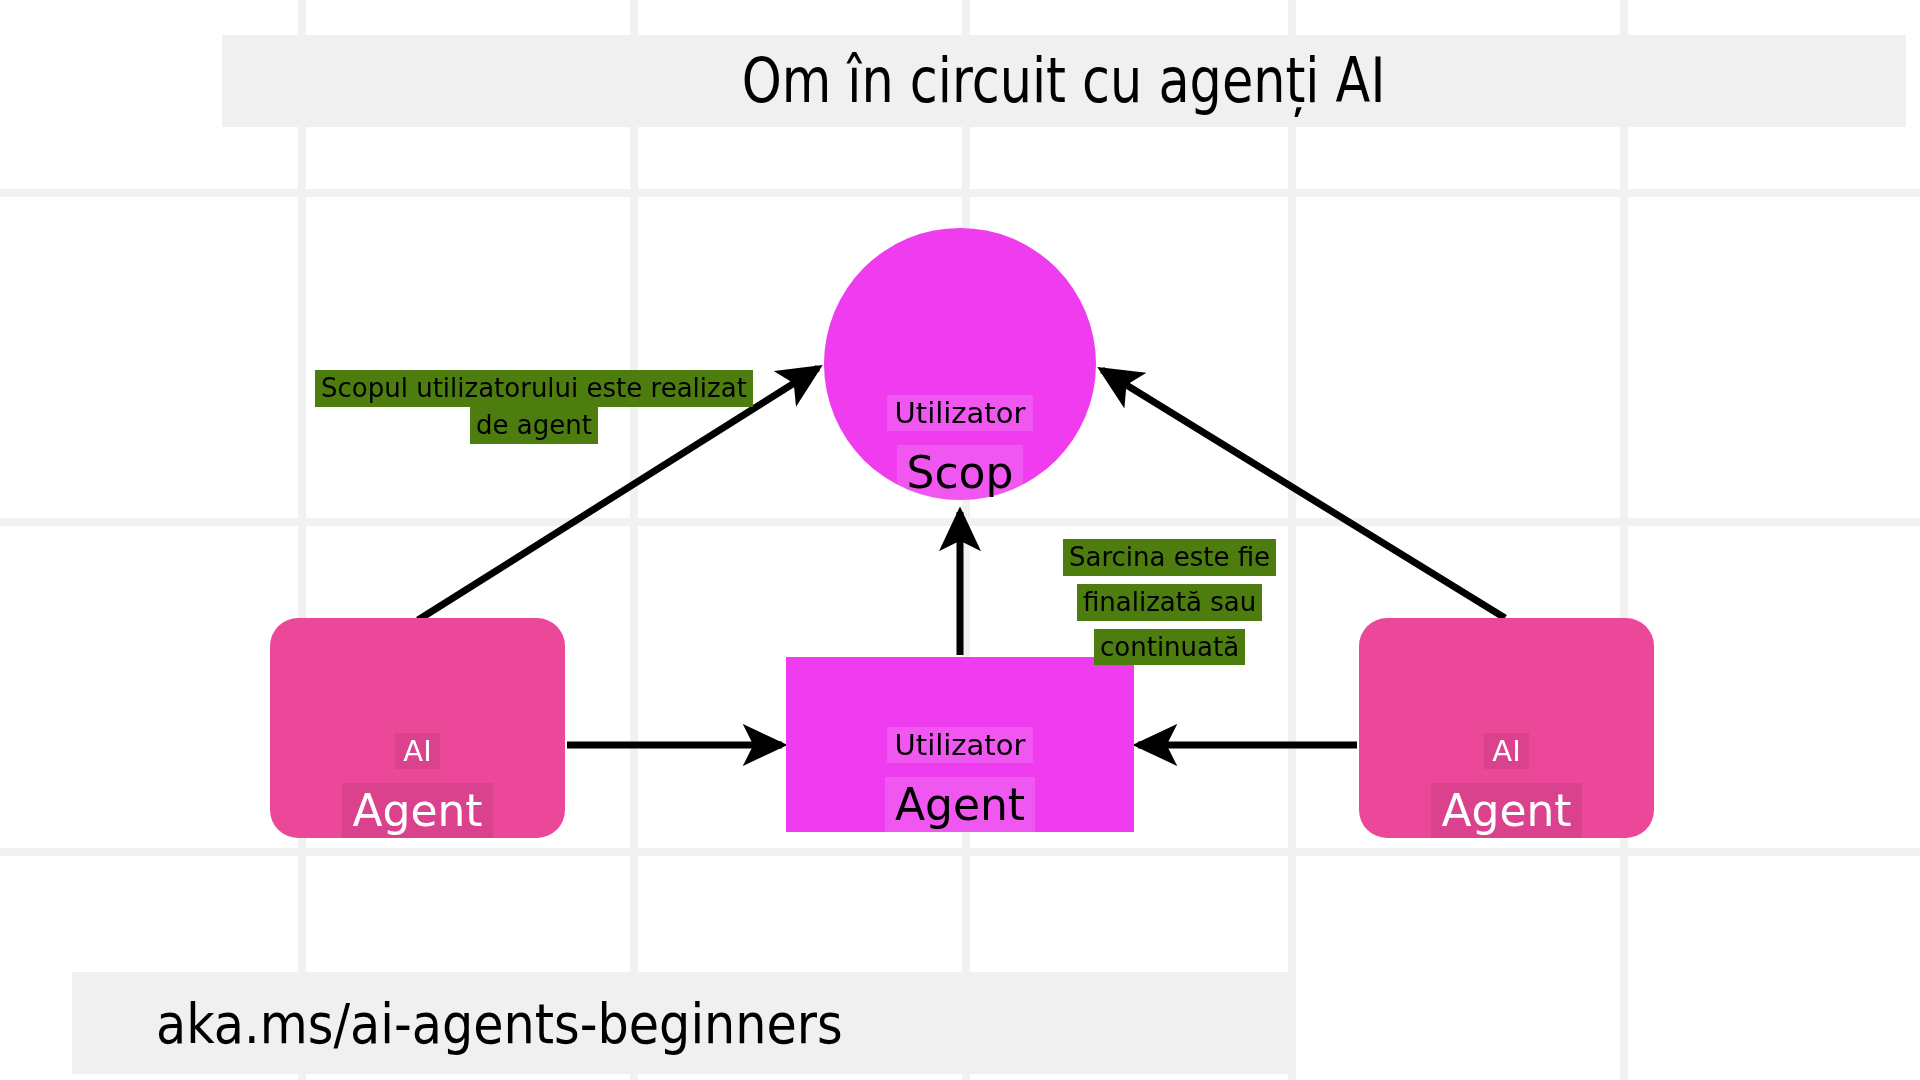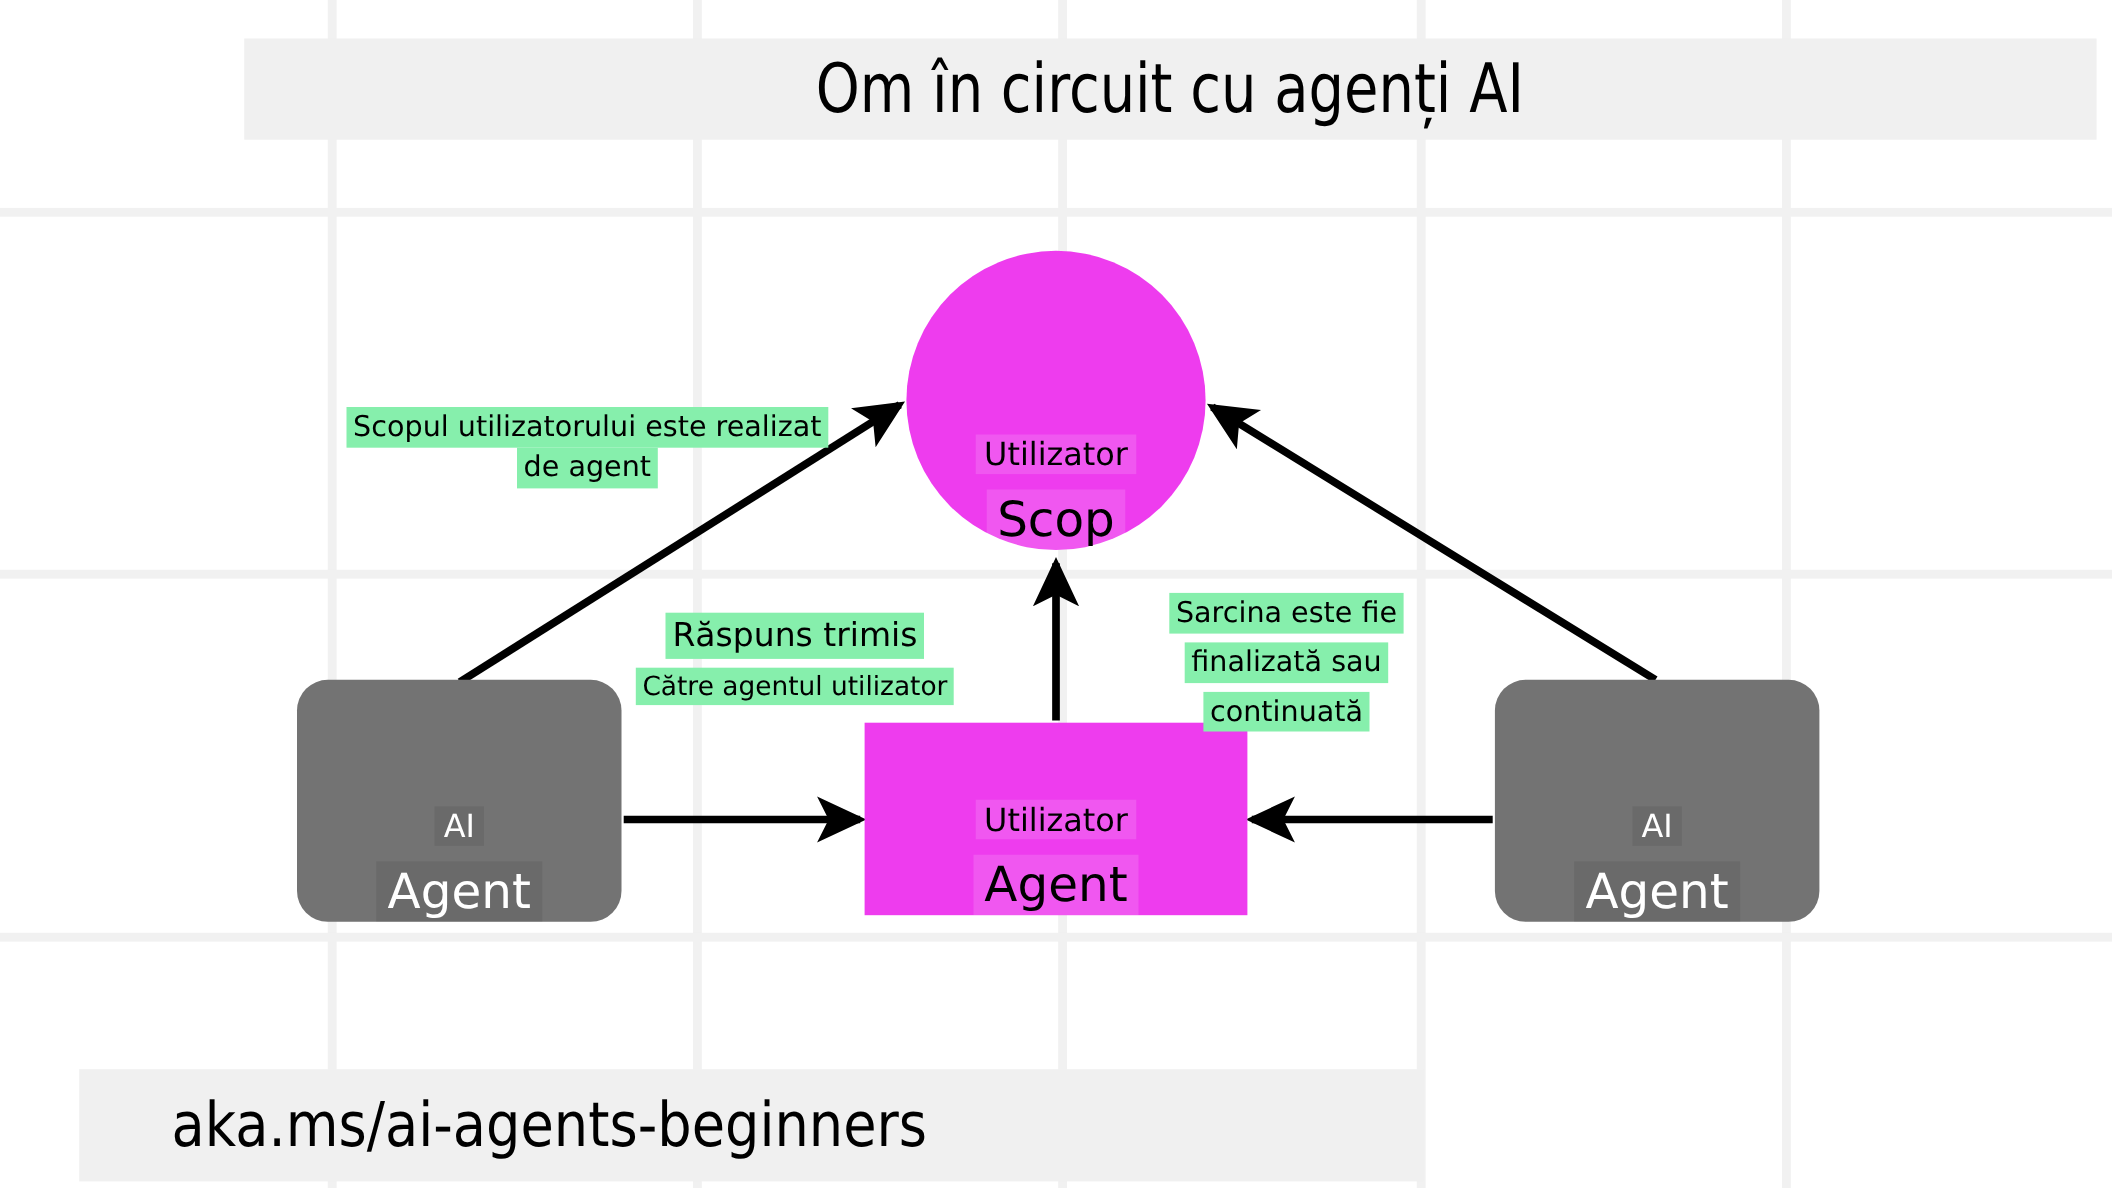--- a/index.html
+++ b/index.html
@@ -105,21 +105,21 @@
 
   .node-circle {
     border-radius: 50%;
     background: #ee3cee;
     color: #000000;
   }
   .node-circle .line-top { background: rgba(255,255,255,0.14); }
   .node-circle .line-main { background: rgba(255,255,255,0.14); }
 
   .node-rect-blue {
-    background: #737373;
+    background: #ec4899;
     border-radius: 28px;
     color: #ffffff;
   }
   .node-rect-blue .line-top { background: rgba(0,0,0,0.07); }
   .node-rect-blue .line-main { background: rgba(0,0,0,0.07); }
 
   .node-rect-magenta {
     background: #ee3cee;
     color: #000000;
   }
@@ -133,21 +133,21 @@
 
   
   .edge-label {
     position: absolute;
     display: flex;
     flex-direction: column;
     color: #000000;
     white-space: nowrap;
   }
   .edge-label span {
-    background: #86efac;
+    background: #4d7c0f;
     padding: 1px 6px;
     line-height: 1.34;
   }
   #label-goal-fulfilled {
     left: 315px;
     top: 370px;
     font-size: 26px;
     align-items: center;
   }
   #label-goal-fulfilled span:nth-child(2) { margin-top: 0; }
@@ -225,24 +225,20 @@
   <div class="node node-rect-blue" id="node-agent-right">
     <div class="line-top">AI</div>
     <div class="line-main">Agent</div>
   </div>
 
   <div class="edge-label" id="label-goal-fulfilled">
     <span>Scopul utilizatorului este realizat</span>
     <span>de agent</span>
   </div>
 
-  <div class="edge-label" id="label-response-sent">
-    <span>Răspuns trimis</span>
-    <span>Către agentul utilizator</span>
-  </div>
 
   <div class="edge-label" id="label-task-state">
     <span>Sarcina este fie</span>
     <span>finalizată sau</span>
     <span>continuată</span>
   </div>
 
   <div class="banner" id="footer-banner">
     <span class="footer-text">aka.ms/ai-agents-beginners</span>
   </div>

